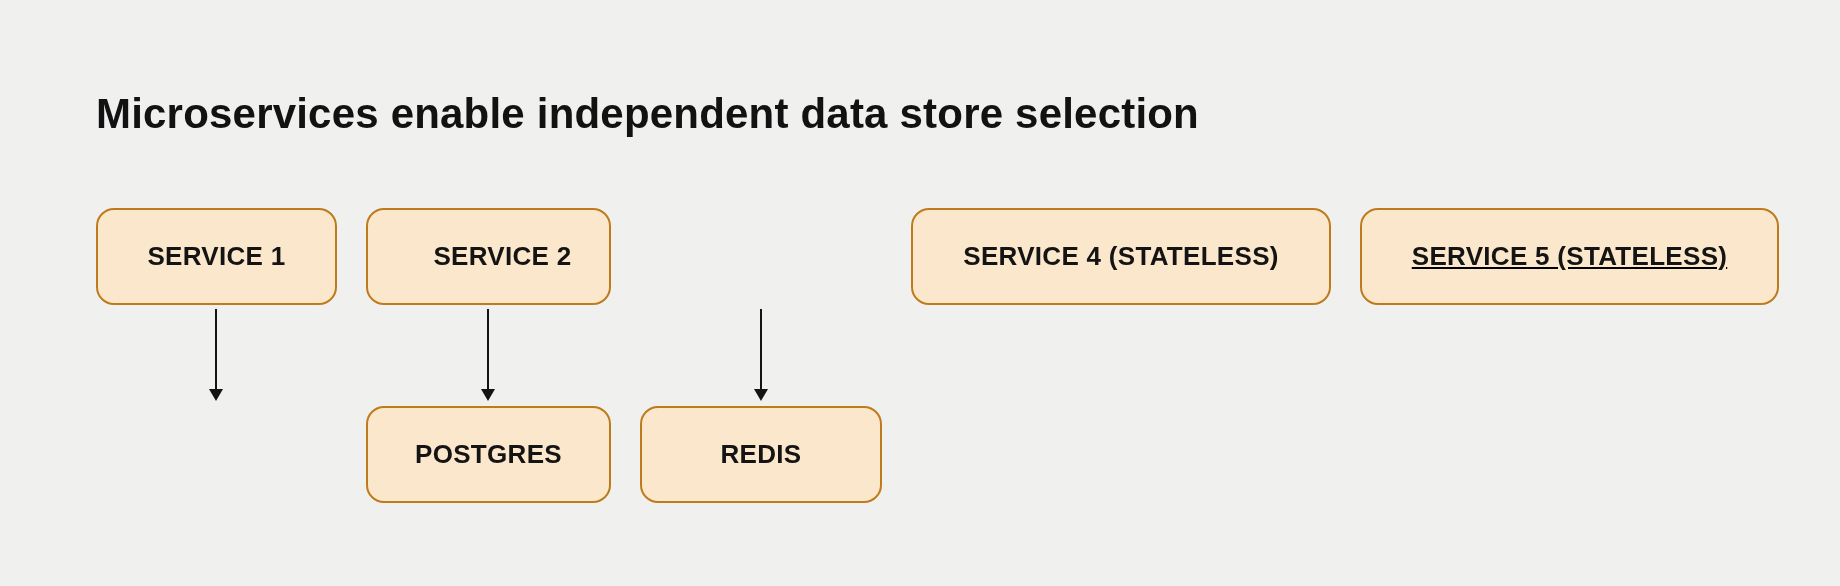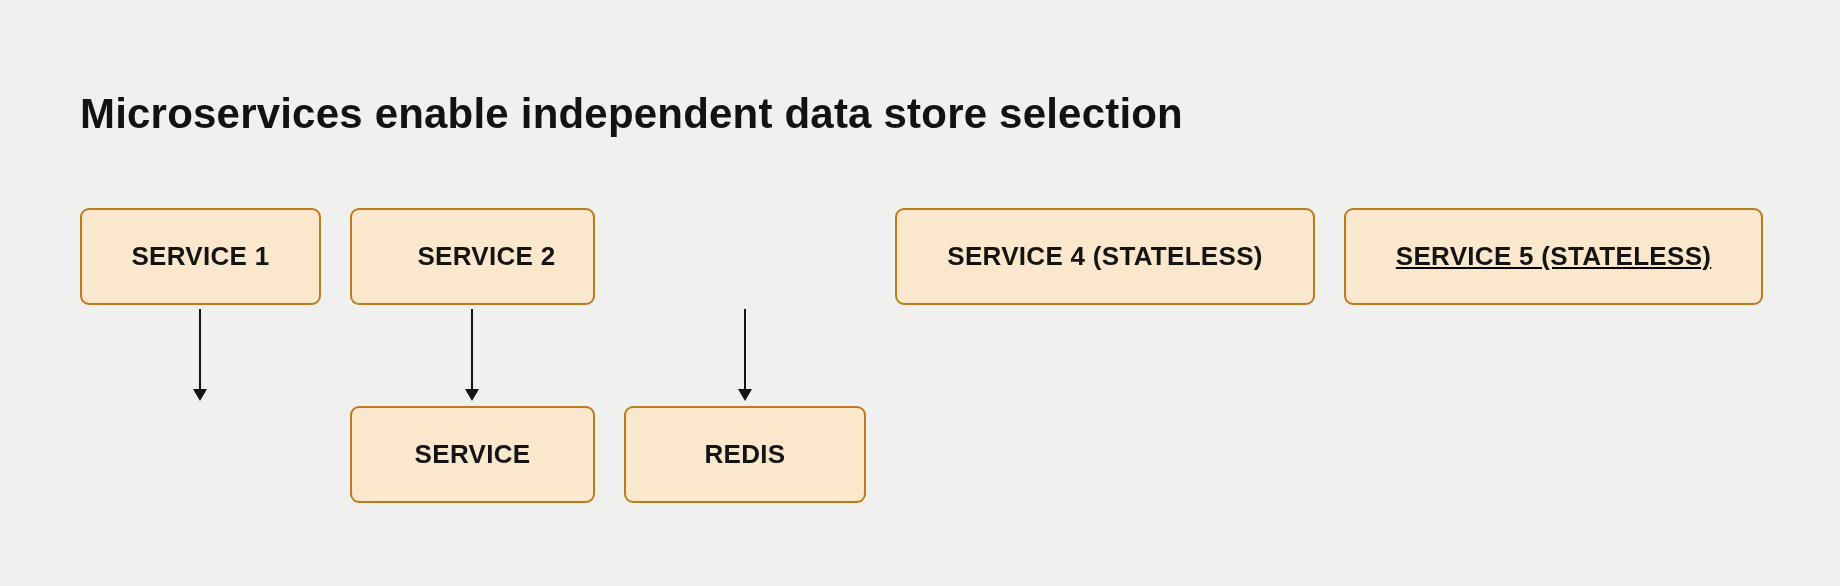--- a/index.html
+++ b/index.html
@@ -10,37 +10,38 @@
       width: 1840px;
       height: 586px;
       background: #f0f0ee;
       font-family: "Liberation Sans", sans-serif;
       position: relative;
       overflow: hidden;
     }
     .canvas {
       position: absolute;
       inset: 0;
+      margin-left: 16px;
     }
     .title {
       position: absolute;
       left: 80px;
       top: 90px;
       font-size: 42px;
       font-weight: 700;
       color: #121212;
       letter-spacing: 0.2px;
       white-space: nowrap;
     }
     .box {
       position: absolute;
       height: 97px;
       background: #fbe7cb;
       border: 2px solid #bf7b1b;
-      border-radius: 9px;
+      border-radius: 18px;
       display: flex;
       align-items: center;
       justify-content: center;
       box-sizing: border-box;
     }
     .box span {
       font-size: 26px;
       font-weight: 700;
       color: #141414;
       letter-spacing: 0.3px;
@@ -109,19 +110,19 @@
   <div class="arrow arr-2">
     <div class="shaft"></div>
     <div class="head"></div>
   </div>
   <div class="arrow arr-3">
     <div class="shaft"></div>
     <div class="head"></div>
   </div>
 
   <div class="box db-2">
-    <span>SERVICE</span>
+    <span>POSTGRES</span>
   </div>
   <div class="box db-3">
     <span>REDIS</span>
   </div>
 
 </div>
 
 </body></html>

